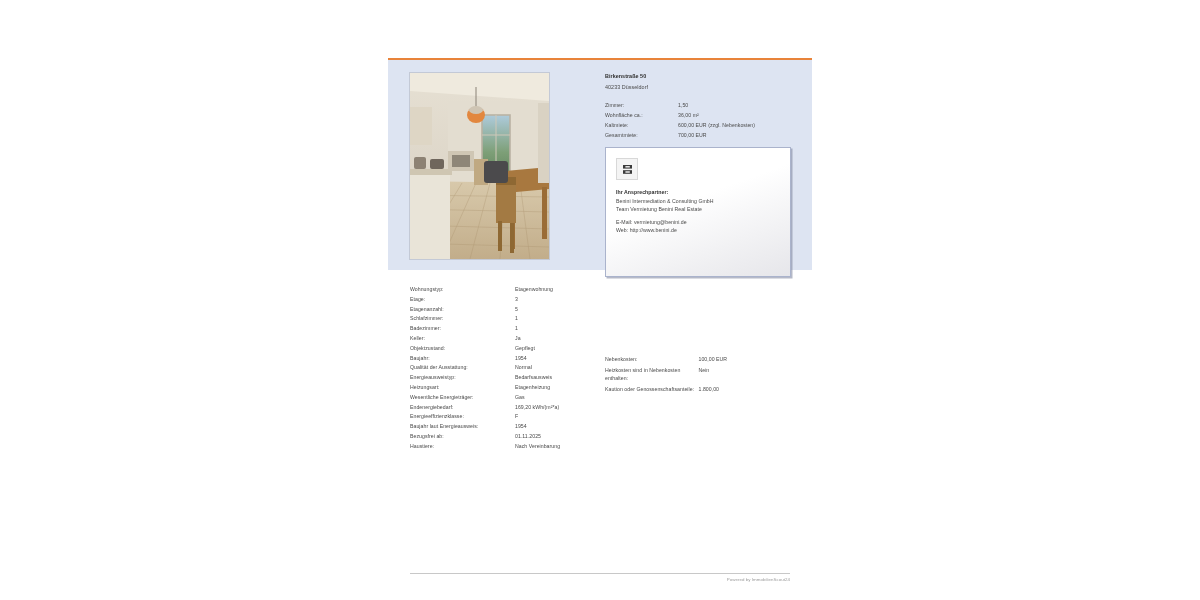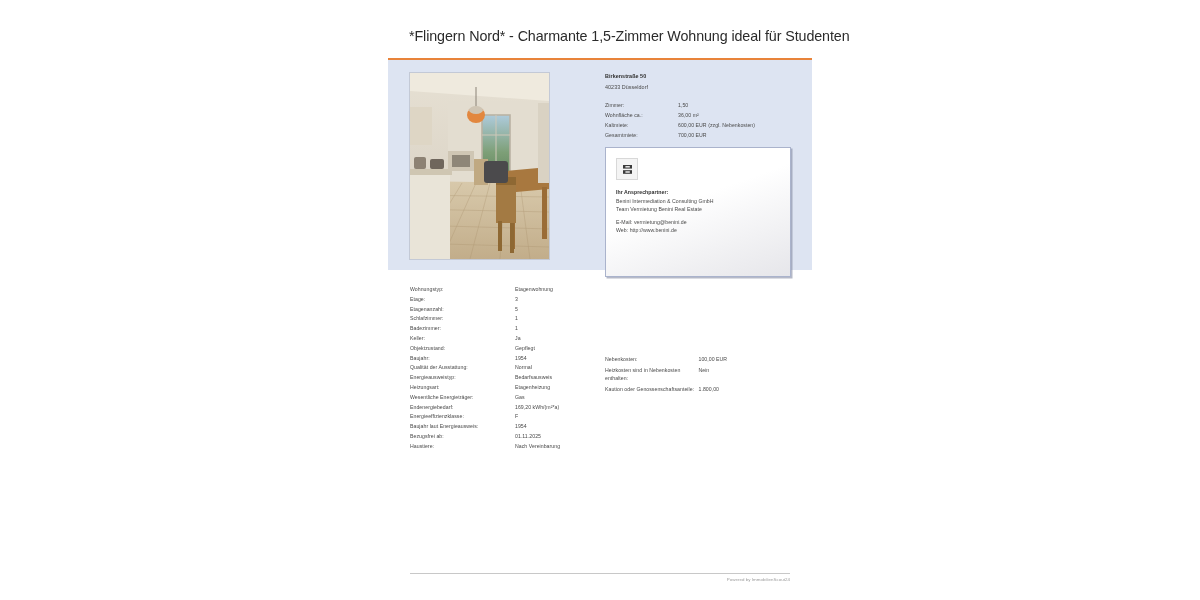--- a/index.html
+++ b/index.html
@@ -206,21 +206,20 @@
     font-size: 4.4px;
     color: #9a9a9a;
     letter-spacing: 0.05px;
   }
 </style>
 </head>
 <body>
 
 <div class="page">
 
-  <div class="doc-title">*Flingern Nord* - Charmante 1,5-Zimmer Wohnung ideal für Studenten</div>
 
   <div class="hero">
 
     <div class="hero-photo">
       <svg viewBox="0 0 139 186" preserveAspectRatio="none">
         <defs>
           <linearGradient id="wallG" x1="0" y1="0" x2="0" y2="1">
             <stop offset="0%" stop-color="#e6e0d3"></stop>
             <stop offset="100%" stop-color="#d6cec0"></stop>
           </linearGradient>

